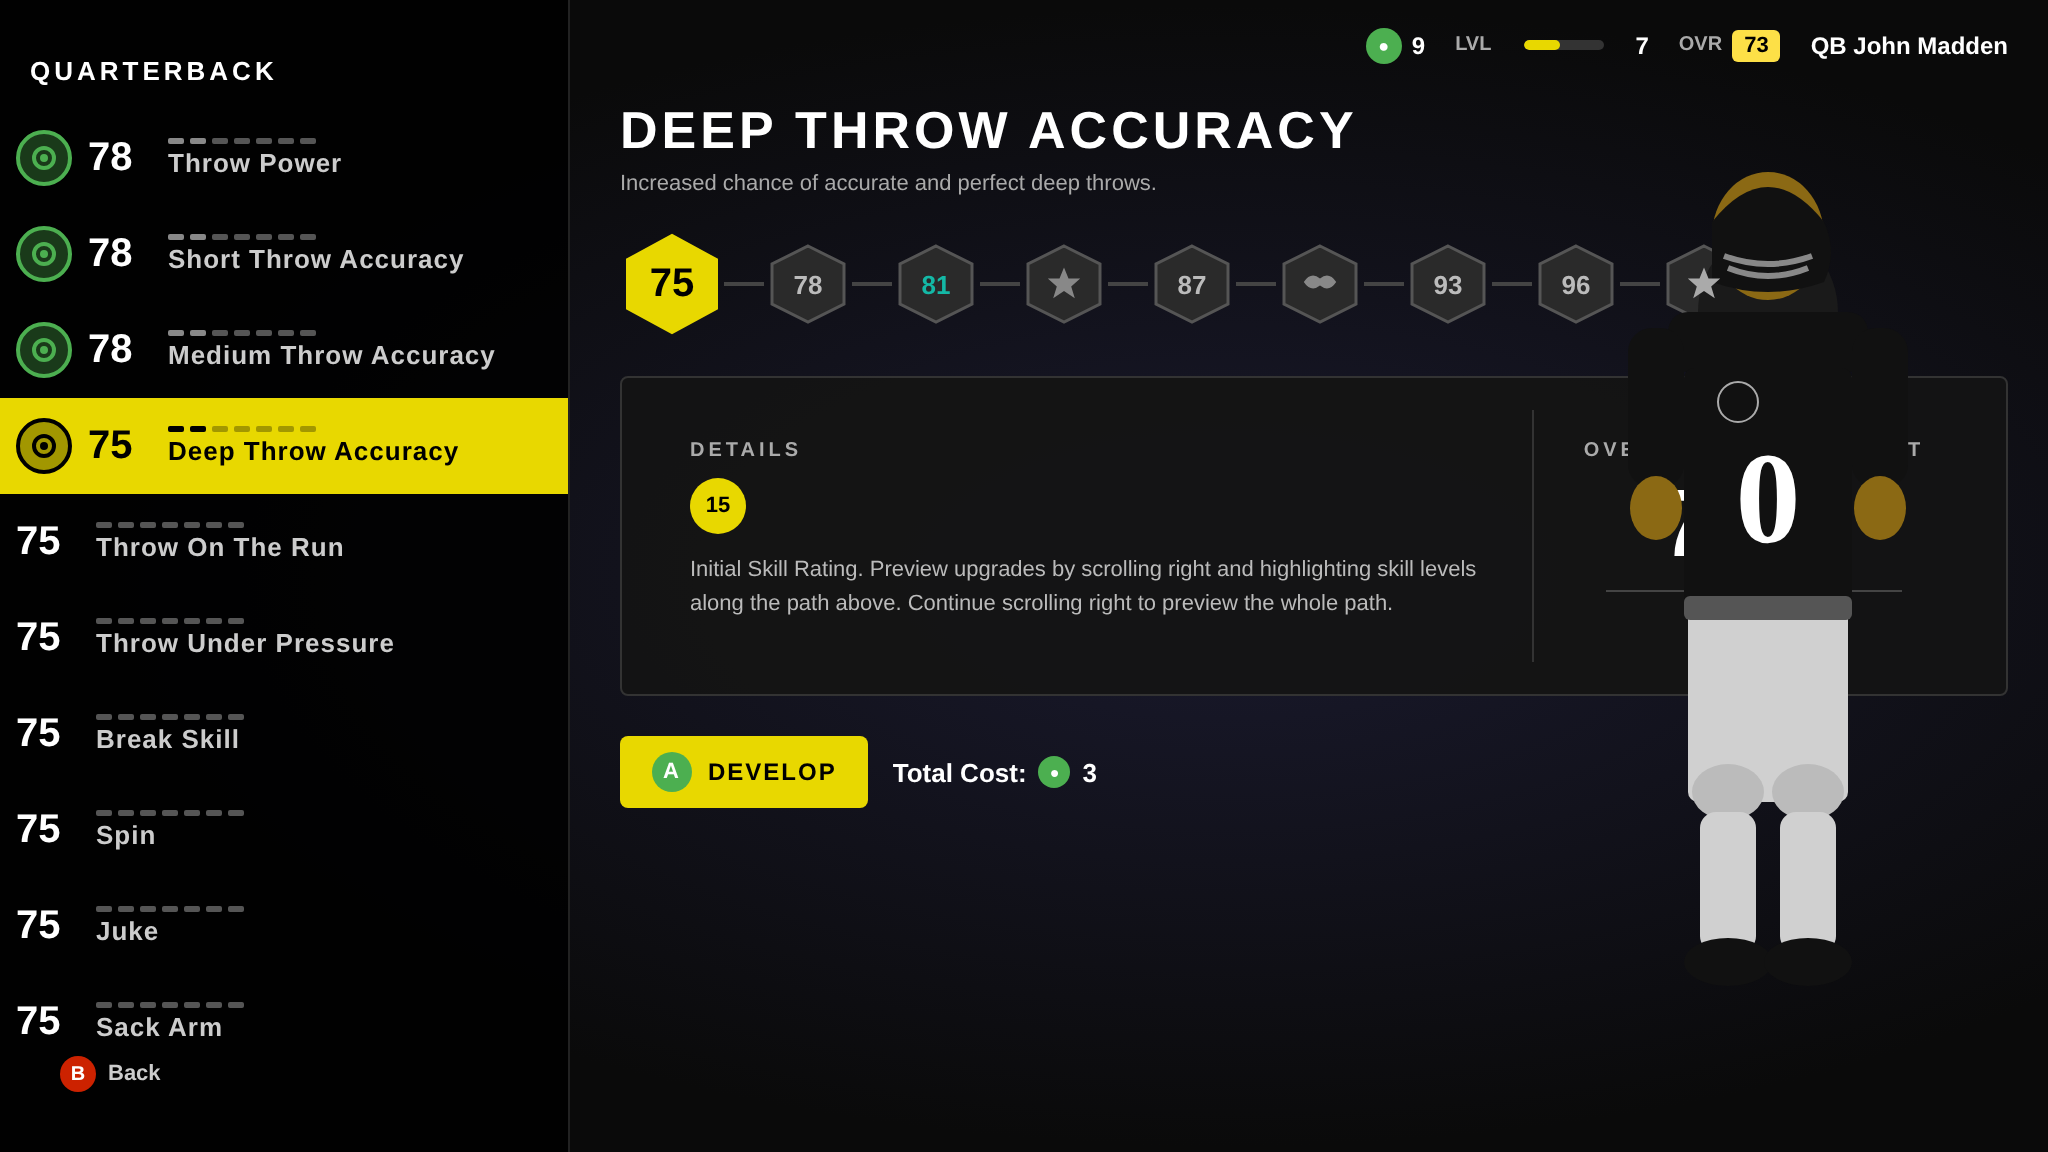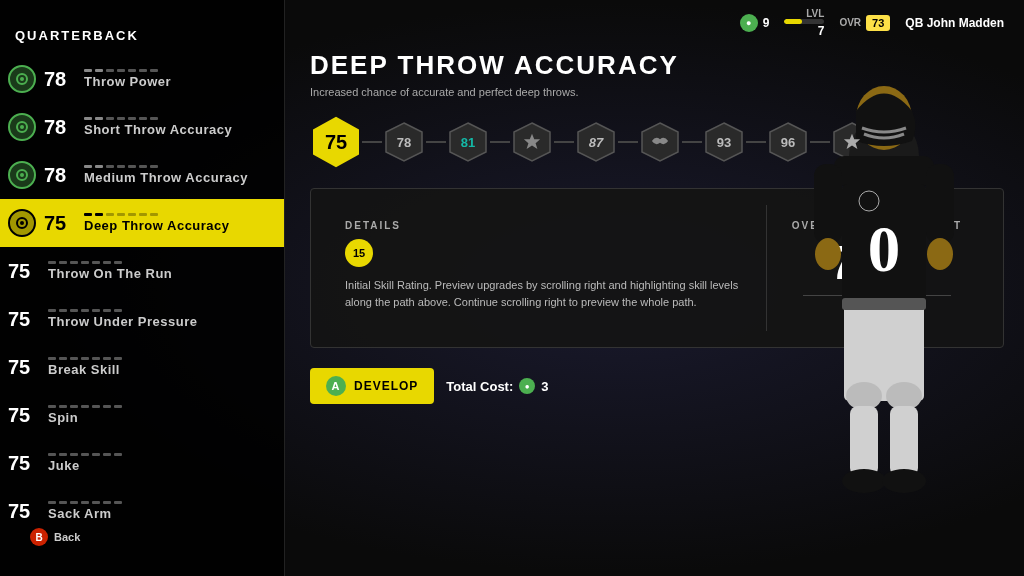--- a/index.html
+++ b/index.html
@@ -172,23 +172,22 @@
       display: flex;
       align-items: center;
       justify-content: center;
       font-size: 9px;
       font-weight: 900;
       color: #fff;
     }
 
     .level-bar {
       display: flex;
-      align-items: flex-end;
-      gap: 0;
-      flex-direction: column;
+      align-items: center;
+      gap: 16px;
     }
 
     .level-progress {
       width: 40px;
       height: 5px;
       background: #333;
       border-radius: 3px;
       overflow: hidden;
     }
 
@@ -732,21 +731,21 @@
                 <polygon points="10,2 12.5,8 19,8 14,12.5 16,19 10,15 4,19 6,12.5 1,8 7.5,8" fill="#888"></polygon>
               </svg></span>
       </div>
     </div>
         <div class="path-line"></div>
         <div class="path-node">
       <div class="node-hex" style="width:44px;height:44px;">
         <svg class="hex-bg" viewBox="0 0 44 44" fill="none">
           <polygon points="22,3 40,12 40,32 22,41 4,32 4,12" fill="#2a2a2a" stroke="#555" stroke-width="1.5"></polygon>
         </svg>
-        <span class="node-val" style="color:#bbb;font-size:13px;font-weight:900;font-style:italic;">87</span>
+        <span class="node-val" style="color:#bbb;font-size:13px;font-weight:900;">87</span>
       </div>
     </div>
         <div class="path-line"></div>
         <div class="path-node">
       <div class="node-hex" style="width:44px;height:44px;">
         <svg class="hex-bg" viewBox="0 0 44 44" fill="none">
           <polygon points="22,3 40,12 40,32 22,41 4,32 4,12" fill="#2a2a2a" stroke="#555" stroke-width="1.5"></polygon>
         </svg>
         <span class="node-icon"><svg viewBox="0 0 20 14" width="18" height="18">
                 <path d="M1 7 Q5 1 10 5 Q15 1 19 7 Q15 13 10 9 Q5 13 1 7Z" fill="#888"></path>

